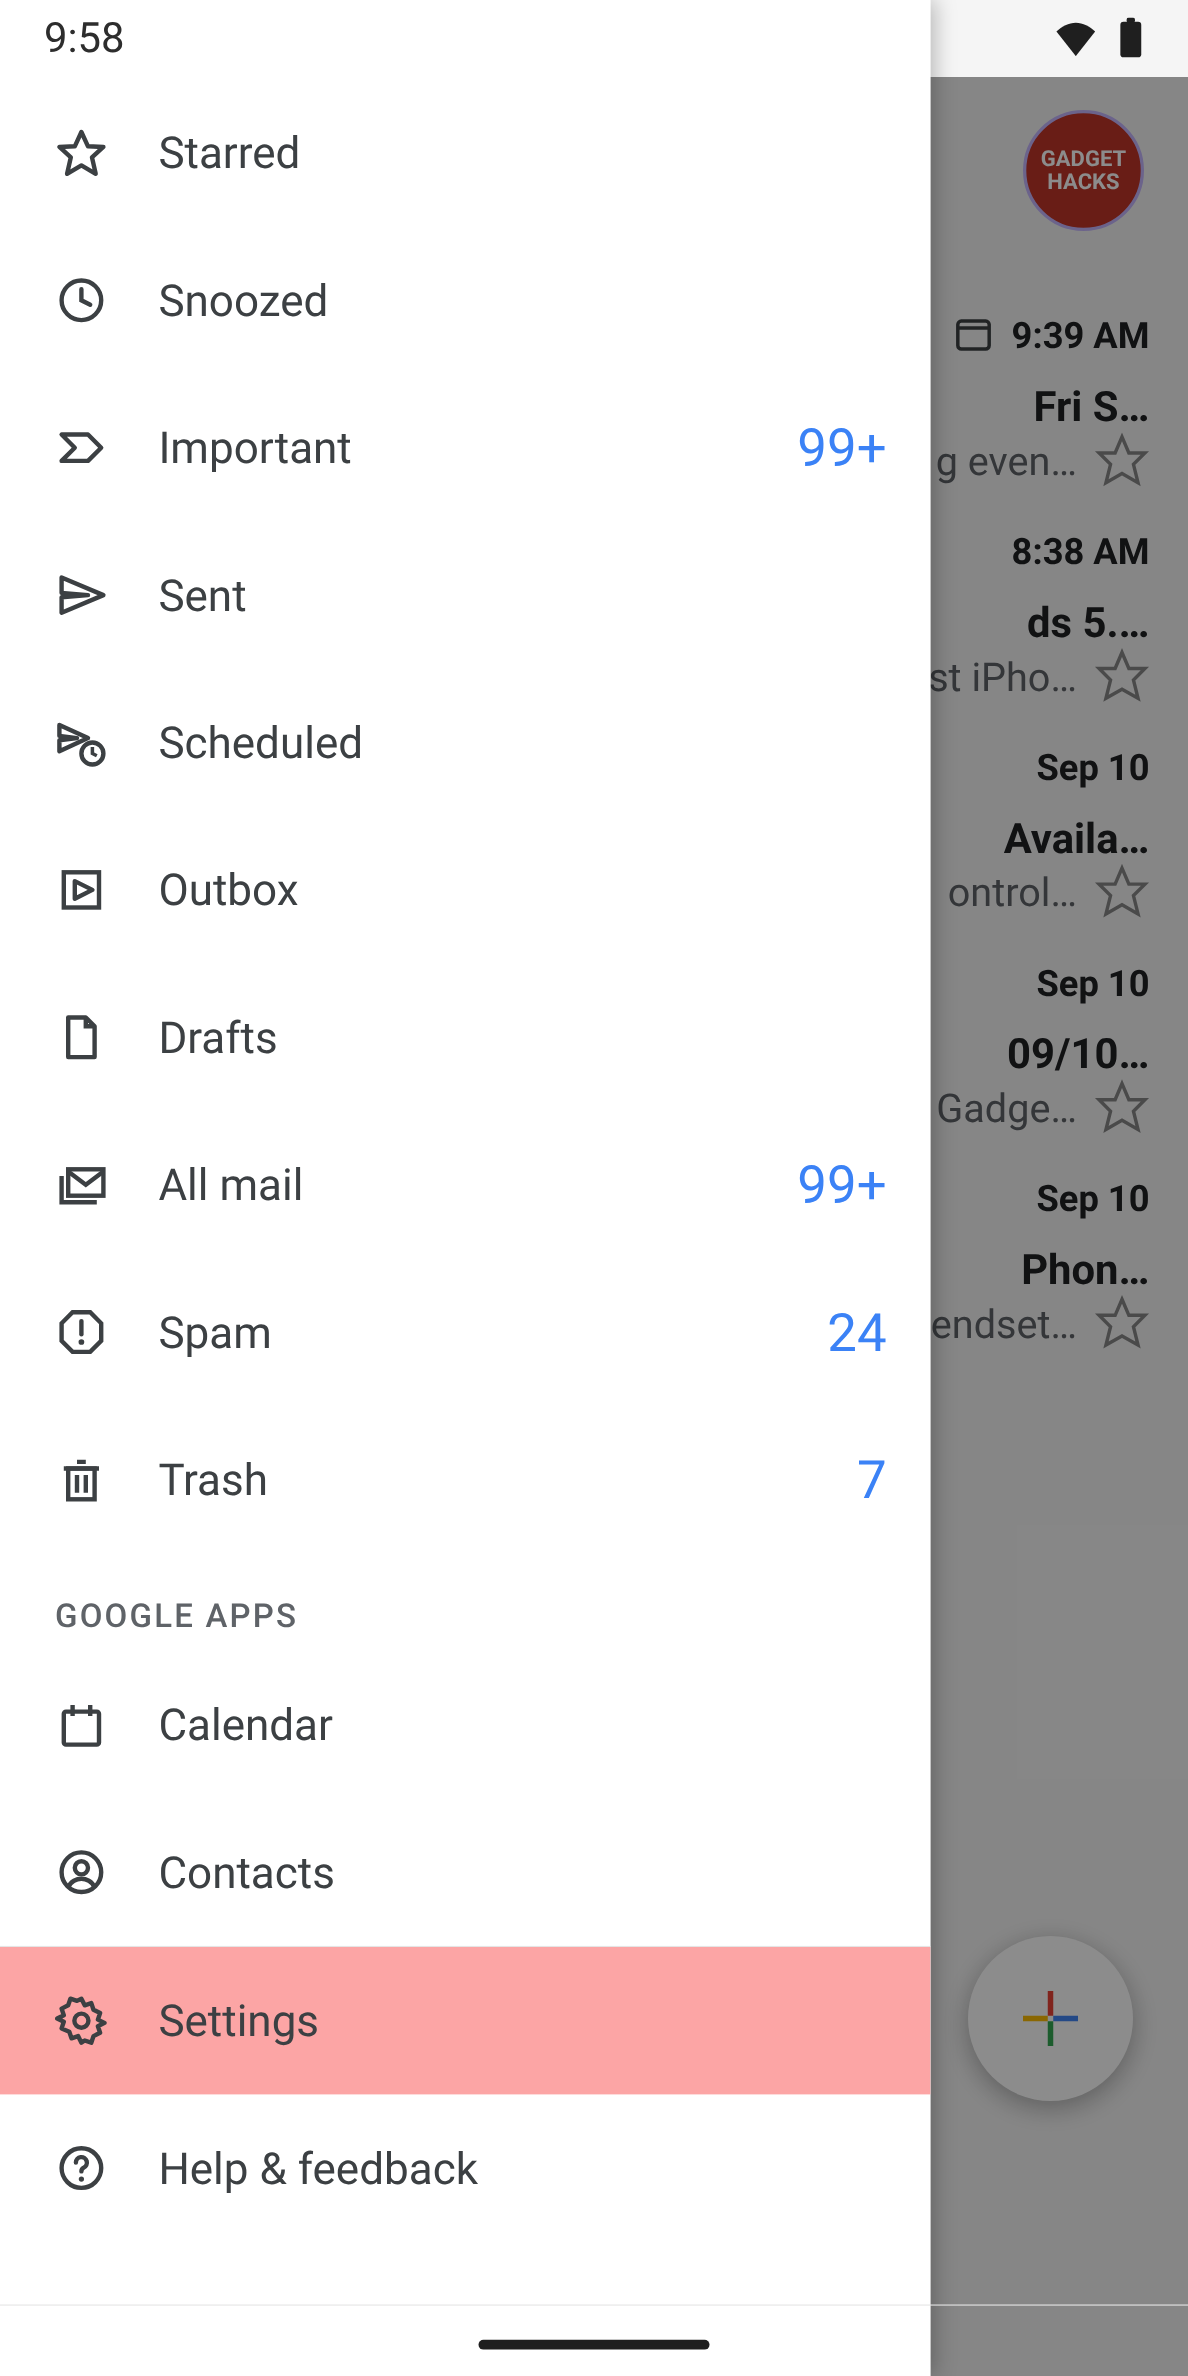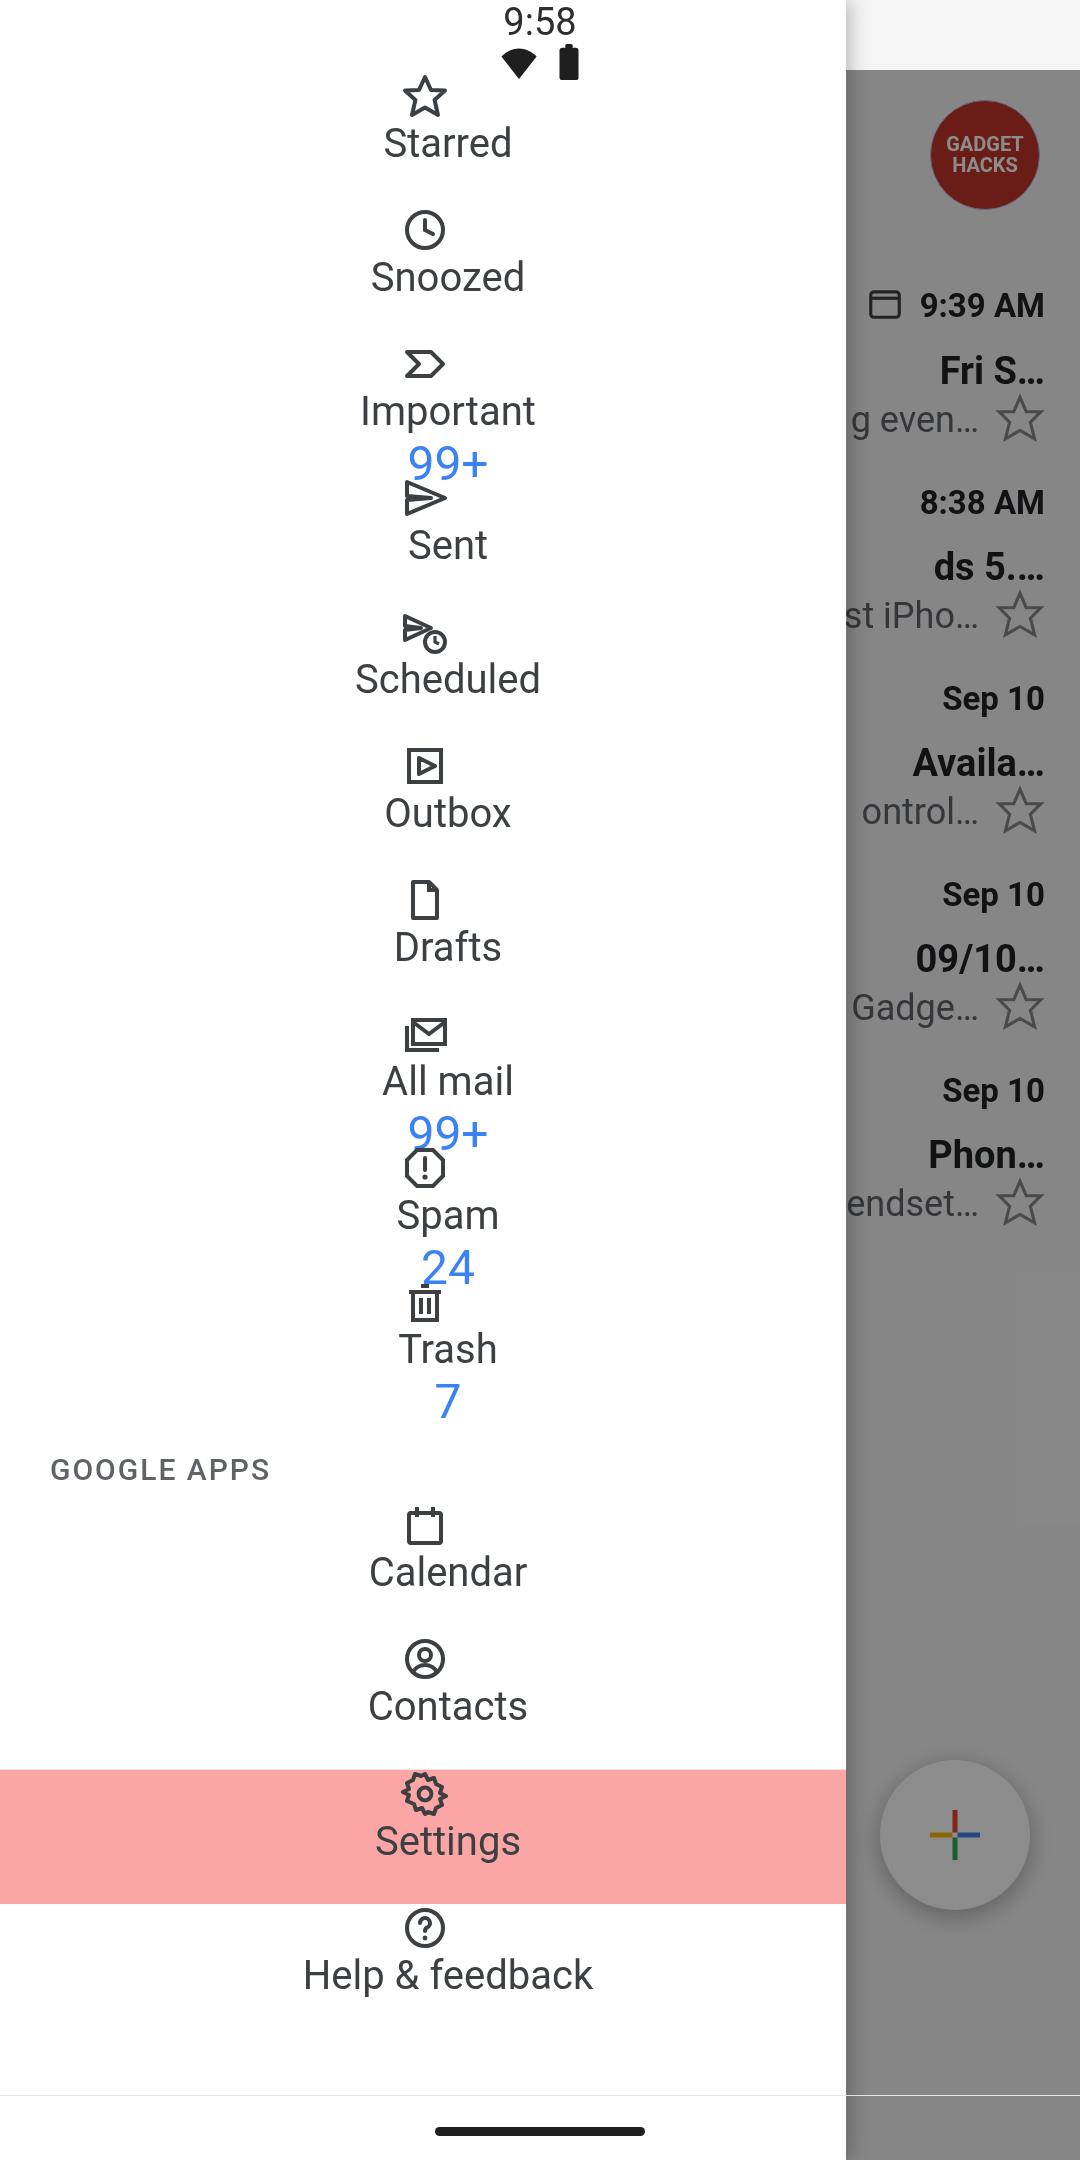--- a/index.html
+++ b/index.html
@@ -5,21 +5,20 @@
   * { box-sizing: border-box; margin: 0; padding: 0; }
   html, body { width: 1080px; height: 2160px; font-family: 'Roboto', 'Helvetica Neue', Arial, sans-serif; overflow: hidden; background: #fff; }
   body { position: relative; }
 
   
   .status-bar {
     position: absolute; top: 0; left: 0; right: 0; height: 70px;
     display: flex; align-items: center; justify-content: space-between;
     padding: 0 40px; font-size: 38px; color: #2d2d2d;
     z-index: 100;
-    flex-direction: column;
   }
   .status-right { display: flex; align-items: center; gap: 18px; }
   .status-right svg { display: block; }
 
   
   .inbox-bg {
     position: absolute; top: 0; left: 0; width: 1080px; height: 2160px;
     background: #f5f5f5;
     z-index: 1;
   }
@@ -34,21 +33,21 @@
     padding-top: 70px;
     color: #202124;
   }
   .search-row {
     margin: 30px 40px 20px 40px;
     display: flex; justify-content: flex-end;
   }
   .avatar-circle {
     width: 110px; height: 110px; border-radius: 55px;
     background: #c03528; display:flex; align-items:center; justify-content:center;
-    border: 1px solid #c4b5fd;
+    border: 3px solid #c4b5fd;
   }
   .avatar-circle span { color:#fff; font-size:20px; font-weight:700; text-align:center; line-height:1.05;}
   .email-item {
     display: flex; justify-content: flex-end; padding: 18px 35px 18px 40px;
     position: relative;
   }
   .email-right { text-align: right; }
   .email-time { font-size: 33px; color: #202124; font-weight: 700; }
   .email-subj { font-size: 38px; font-weight: 700; margin-top: 23px; white-space:nowrap;}
   .email-prev { font-size: 36px; color: #5f6368; }
@@ -69,24 +68,23 @@
     background: #fff;
     z-index: 50;
     padding-top: 72px;
     box-shadow: 4px 0 18px rgba(0,0,0,0.25);
     overflow: hidden;
   }
   .drawer-list { list-style: none; }
   .drawer-item {
     display: flex; align-items: center;
     height: 134px;
-    padding-left: 50px; 
+    padding-left: 50px; padding-right: 40px;
     font-size: 40px;
     color: #3c4043;
-    flex-direction: column;
   }
   .drawer-item.highlight { background: #fca5a5; }
   .drawer-item .iconwrap {
     width: 94px; display:flex; align-items:center; justify-content:flex-start;
   }
   .drawer-item .iconwrap svg { width: 48px; height: 48px; }
   .drawer-item .label { flex: 1; }
   .drawer-item .count { font-size: 48px; color: #3b82f6; }
   .section-header {
     padding: 40px 50px 14px 50px;

